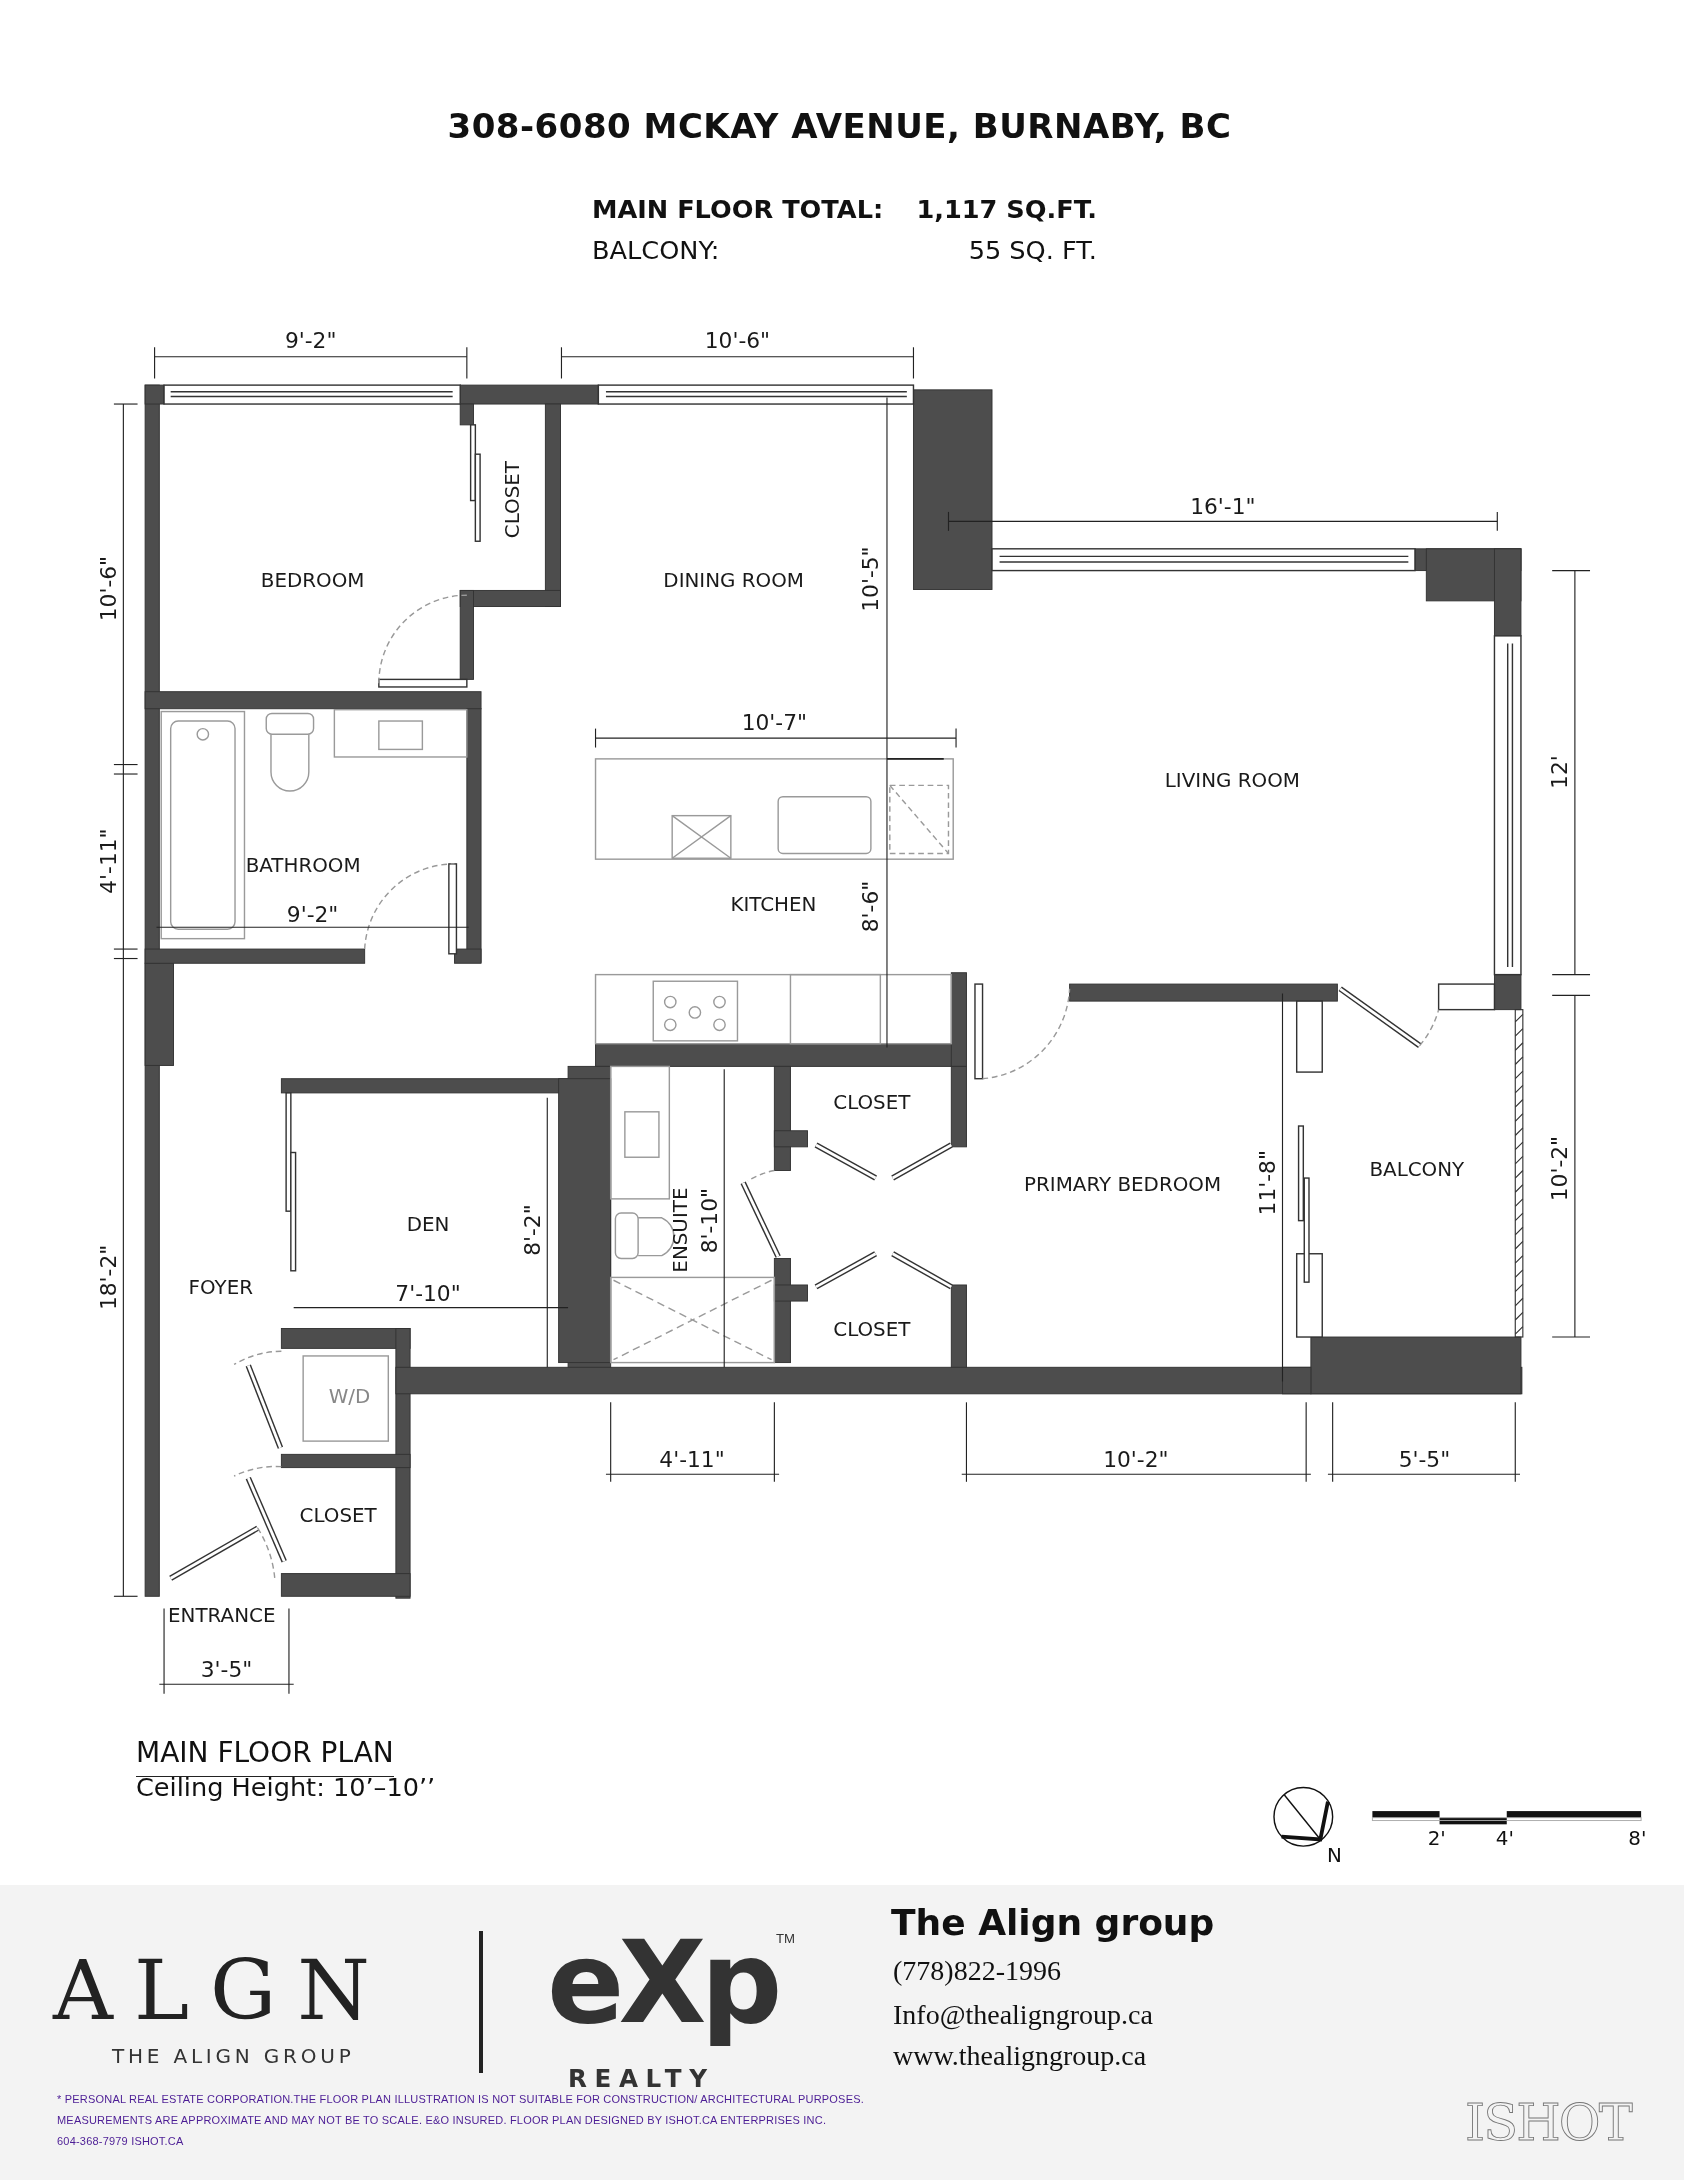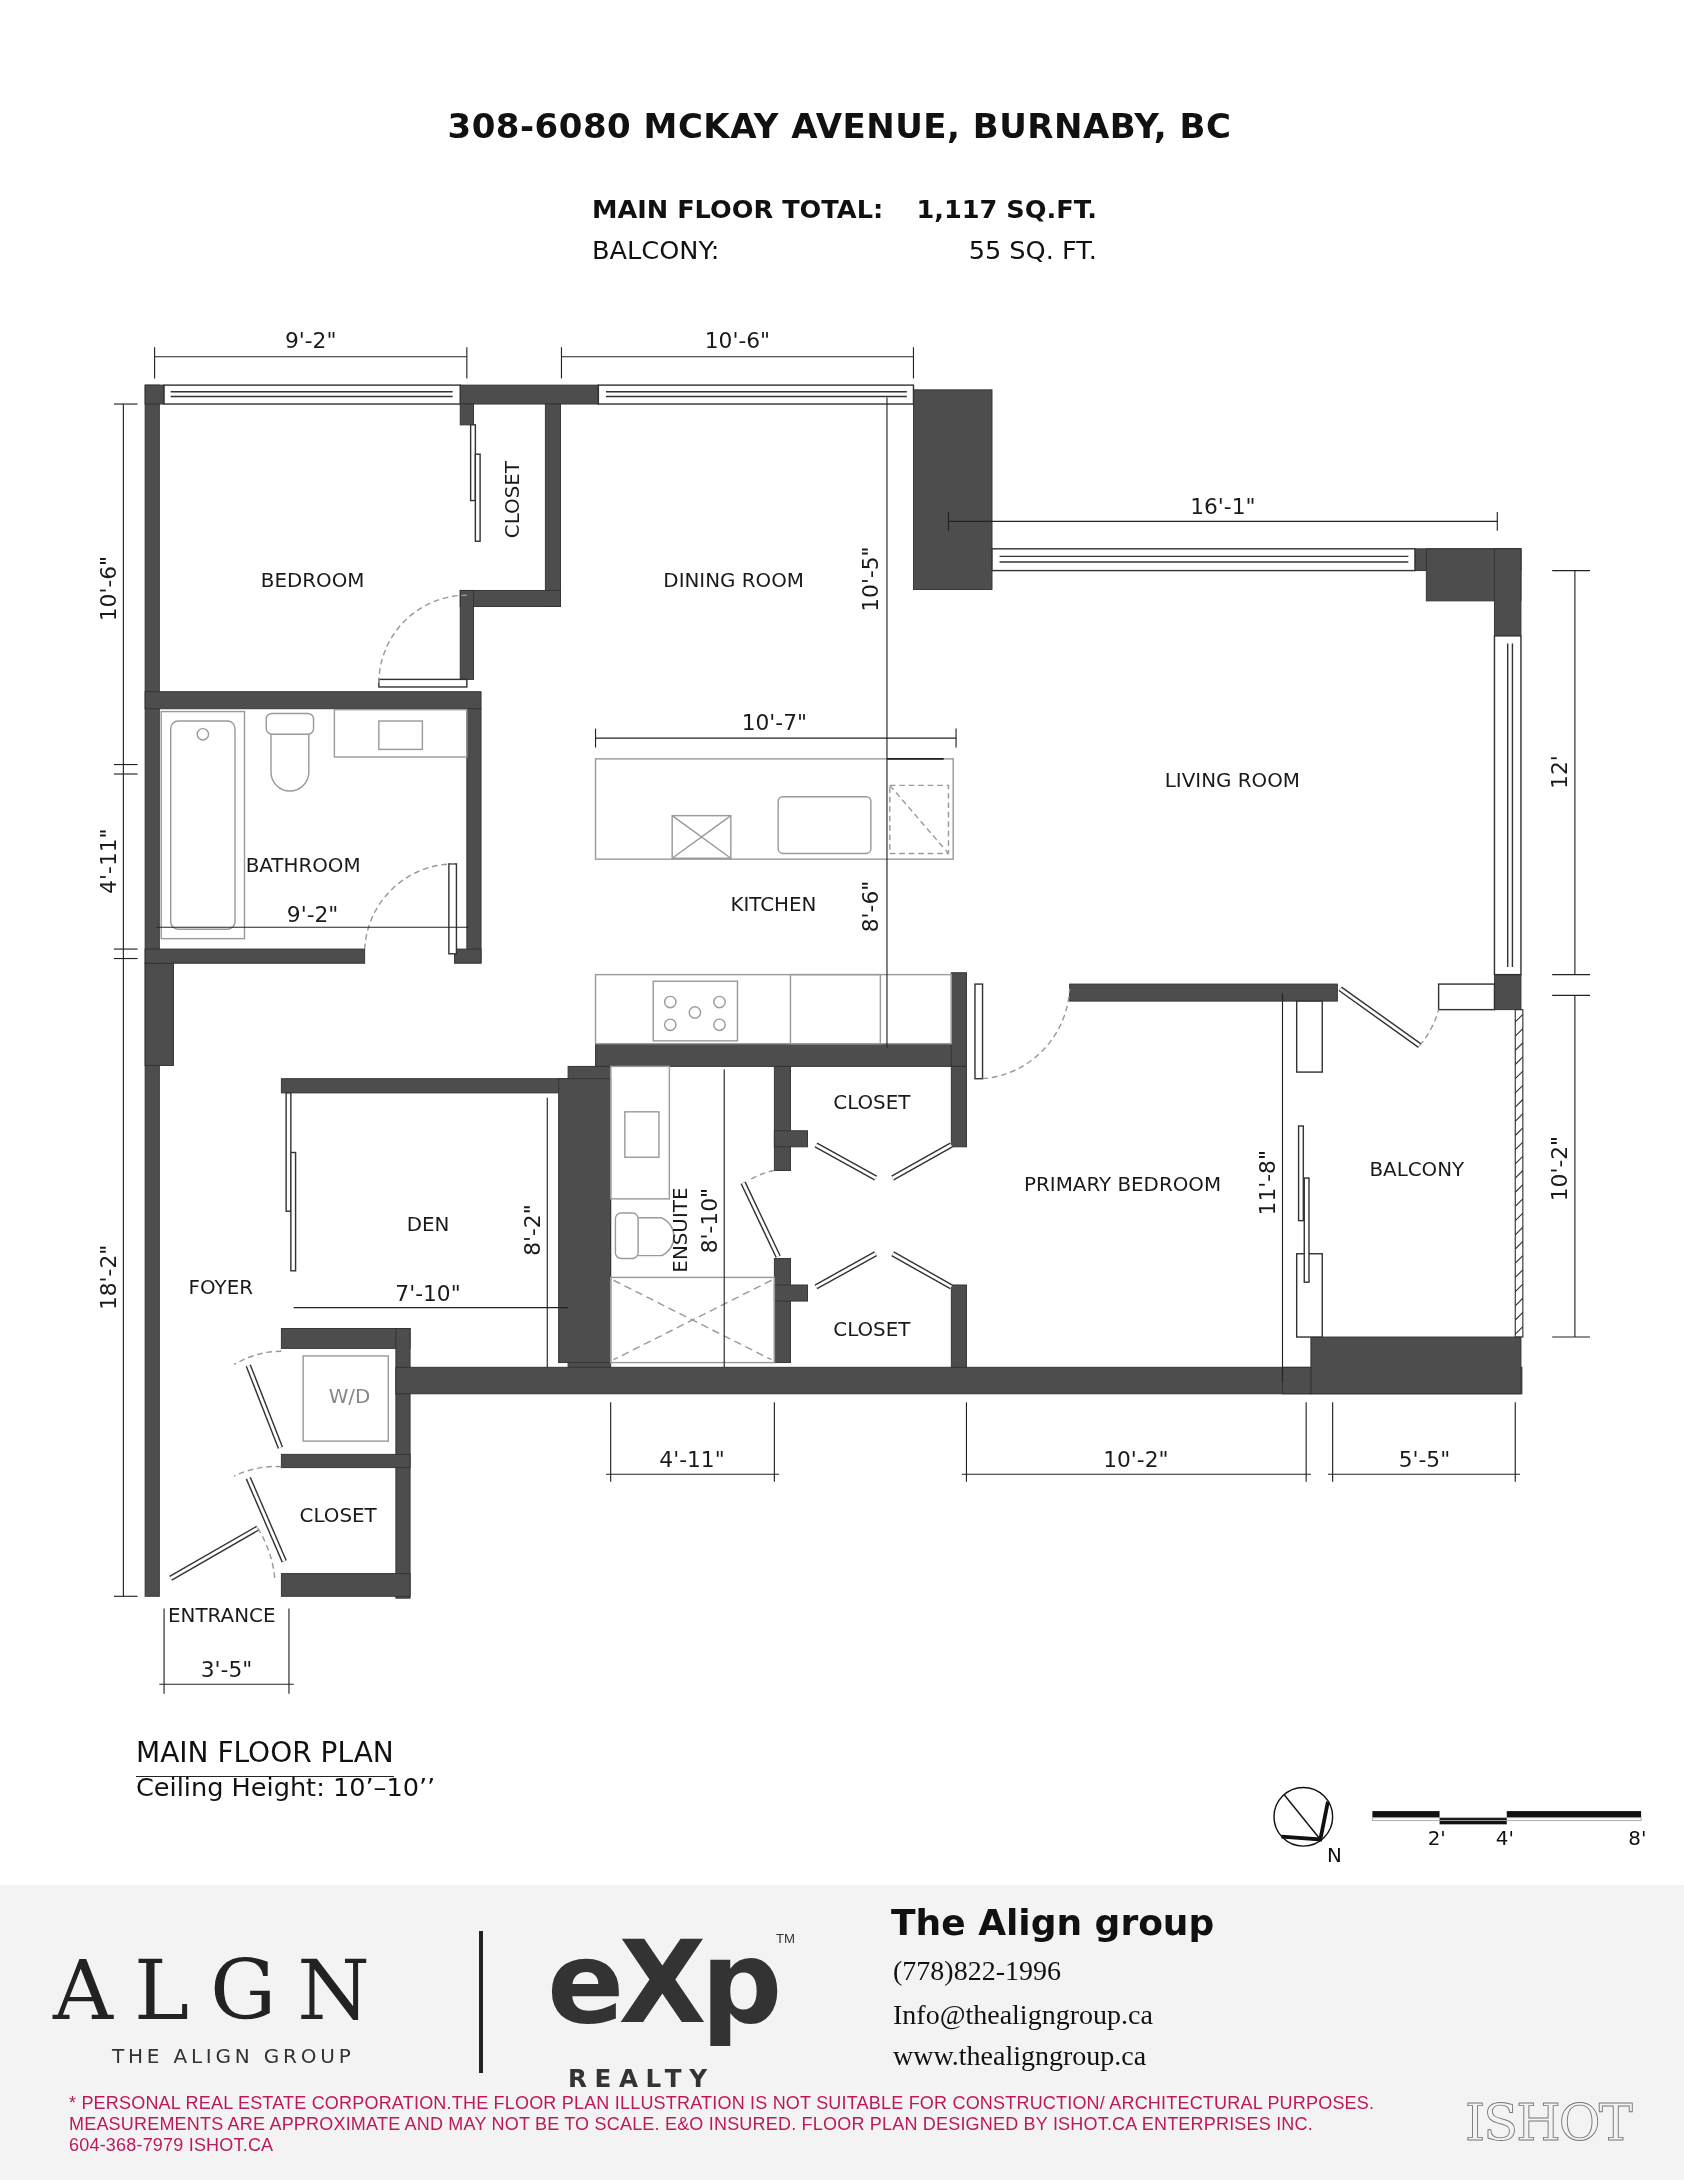--- a/index.html
+++ b/index.html
@@ -21,21 +21,21 @@
   #align-sub { left:112px; top:2044px; font-family:"DejaVu Sans", sans-serif; font-size:20px; letter-spacing:3.8px; color:#333; }
   #divider { left:479px; top:1931px; width:3.8px; height:142px; background:#222; }
   #exp-logo { left:547px; top:1921px; font-family:"DejaVu Sans", sans-serif; font-weight:bold; font-size:114px; color:#333; letter-spacing:-5.7px; line-height:123px; }
   #exp-tm { left:776px; top:1931px; font-size:13.2px; color:#333; }
   #exp-realty { left:568px; top:2046px; font-family:"DejaVu Sans", sans-serif; font-size:24.6px; font-weight:bold; letter-spacing:7.6px; color:#333;margin-top:18px; }
   #contact-name { left:891px; top:1902px; font-family:"DejaVu Sans", sans-serif; font-weight:bold; font-size:36px; }
   .contact-line { font-family:Liberation Serif, serif; font-size:28px; }
   #contact-phone { left:893px; top:1955px; }
   #contact-email { left:893px; top:1999px; }
   #contact-web { left:893px; top:2040px; }
-  .disc { left:69px; font-family:"Liberation Sans", sans-serif; font-size:18px; color:#be185d; letter-spacing:0.2px; }
+  .disc { left:57px; font-family:"Liberation Sans", sans-serif; font-size:11px; color:#4c1d95; letter-spacing:0.2px; }
   #disc1 { top:2093px; } #disc2 { top:2114px; } #disc3 { top:2135px; }
   #ishot { left:1465px; top:2093px; font-family:"DejaVu Serif", serif; font-size:51px; color:transparent; -webkit-text-stroke:0.9px #777; letter-spacing:-1.9px; }
   .scale-lbl { font-family:"DejaVu Sans", sans-serif; font-size:21px; fill:#111; }
 </style>
 </head>
 <body>
 
 <div id="title" class="abs">308-6080 MCKAY AVENUE, BURNABY, BC</div>
 <div id="area-main" class="abs area-row">
   <span class="area-label">MAIN FLOOR TOTAL:</span><span class="area-val">1,117 SQ.FT.</span>

